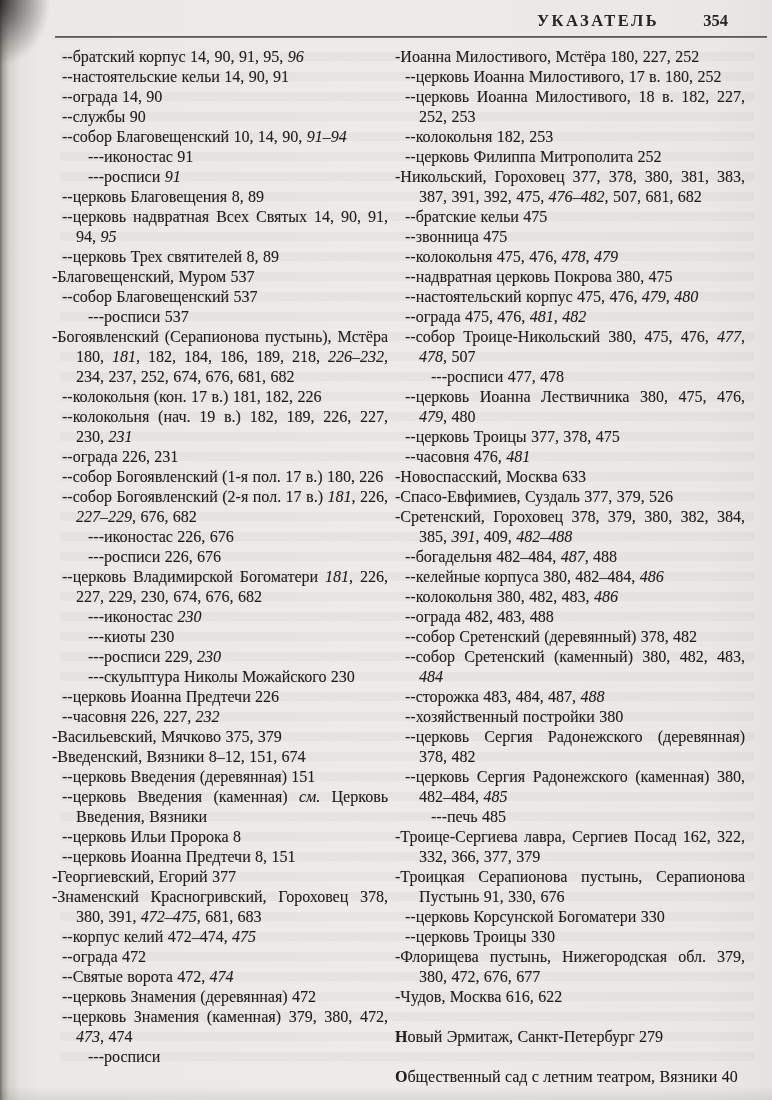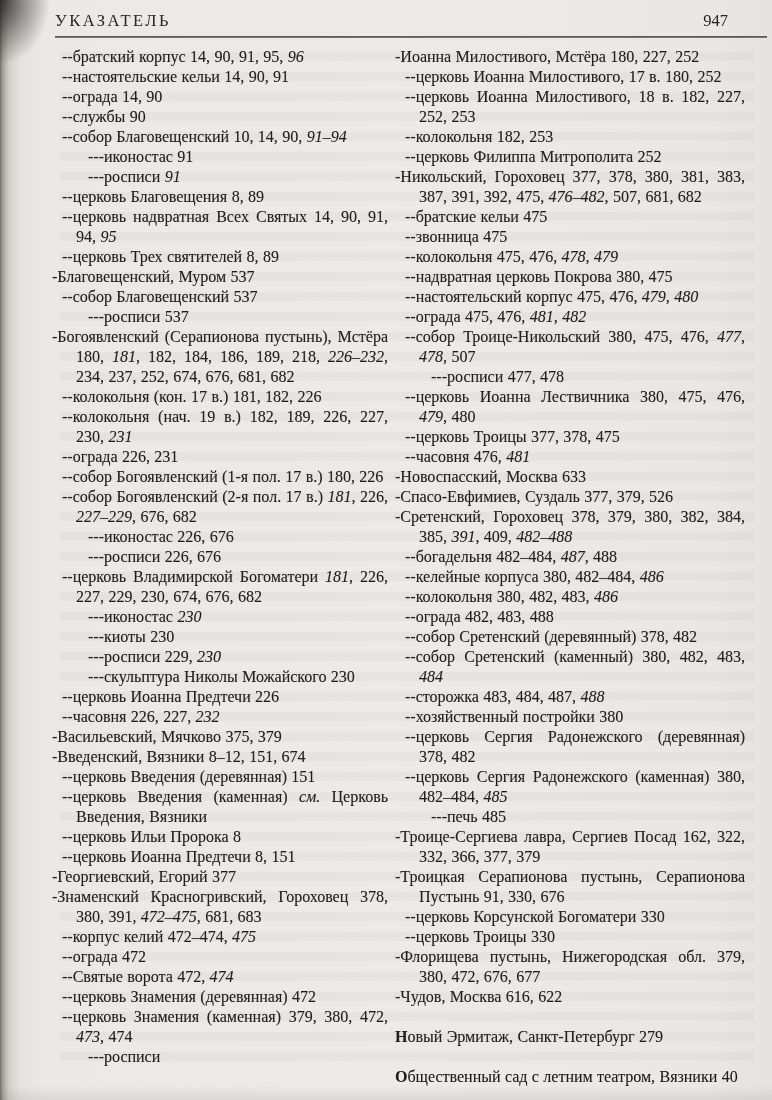--- a/index.html
+++ b/index.html
@@ -17,22 +17,22 @@
   }
   
   .page::after {
     content:""; position:absolute; left:60px; right:18px; top:52px; bottom:28px;
     background:repeating-linear-gradient(180deg,
       rgba(104,104,114,.05) 0 9px, rgba(104,104,114,0) 9px 20px);
     pointer-events:none;
   }
   .header {
     position:absolute; top:11px; left:55px; right:44px;
-    display:flex; justify-content:space-between; align-items:baseline; gap:32px;
-    font-size:16.5px; color:#262523;
+    display:flex; justify-content:flex-end; align-items:baseline; gap:44px;
+    font-size:16.5px; color:#262523;font-weight:bold;
   }
   .header .title { letter-spacing:2.5px; }
   .rule {
     position:absolute; top:36px; left:55px; right:5px; height:2px; border:0;
     background:linear-gradient(180deg,#504e4a,#82807b);
   }
   .col {
     position:absolute; top:47px;
     font-size:16px; line-height:20px; text-align:justify;
     color:#1d1c1a; text-shadow:0.2px 0.2px 0.4px rgba(45,42,40,.35);
@@ -48,21 +48,21 @@
   .gap  { margin-top:20px; }
   .entry i { font-style:italic; }
   .entry b { font-weight:bold; }
 </style>
 </head>
 <body>
 
 <div class="page">
   <div class="header">
     <span class="title">УКАЗАТЕЛЬ</span>
-    <span class="pagenum">947</span>
+    <span class="pagenum">354</span>
   </div>
   <hr class="rule">
   <div class="col" id="col-left">
       <p class="entry lvl2"><span>--братский корпус 14, 90, 91, 95, </span><i>96</i></p>
       <p class="entry lvl2"><span>--настоятельские кельи 14, 90, 91</span></p>
       <p class="entry lvl2"><span>--ограда 14, 90</span></p>
       <p class="entry lvl2"><span>--службы 90</span></p>
       <p class="entry lvl2"><span>--собор Благовещенский 10, 14, 90, </span><i>91–94</i></p>
       <p class="entry lvl3"><span>---иконостас 91</span></p>
       <p class="entry lvl3"><span>---росписи </span><i>91</i></p>

